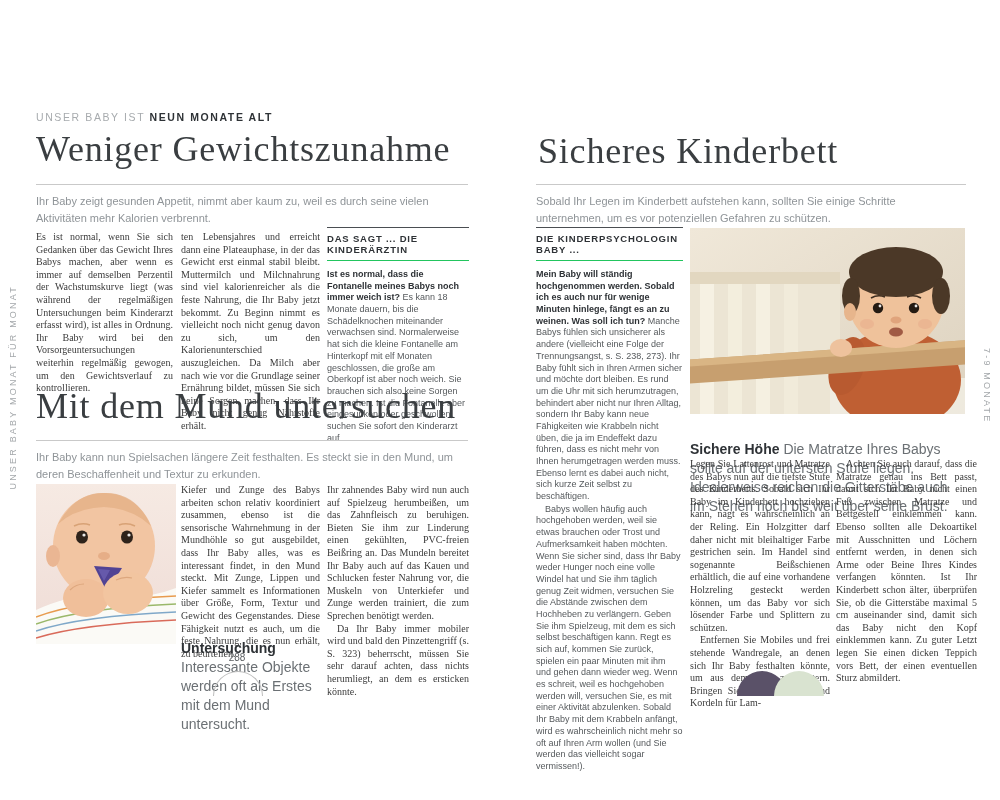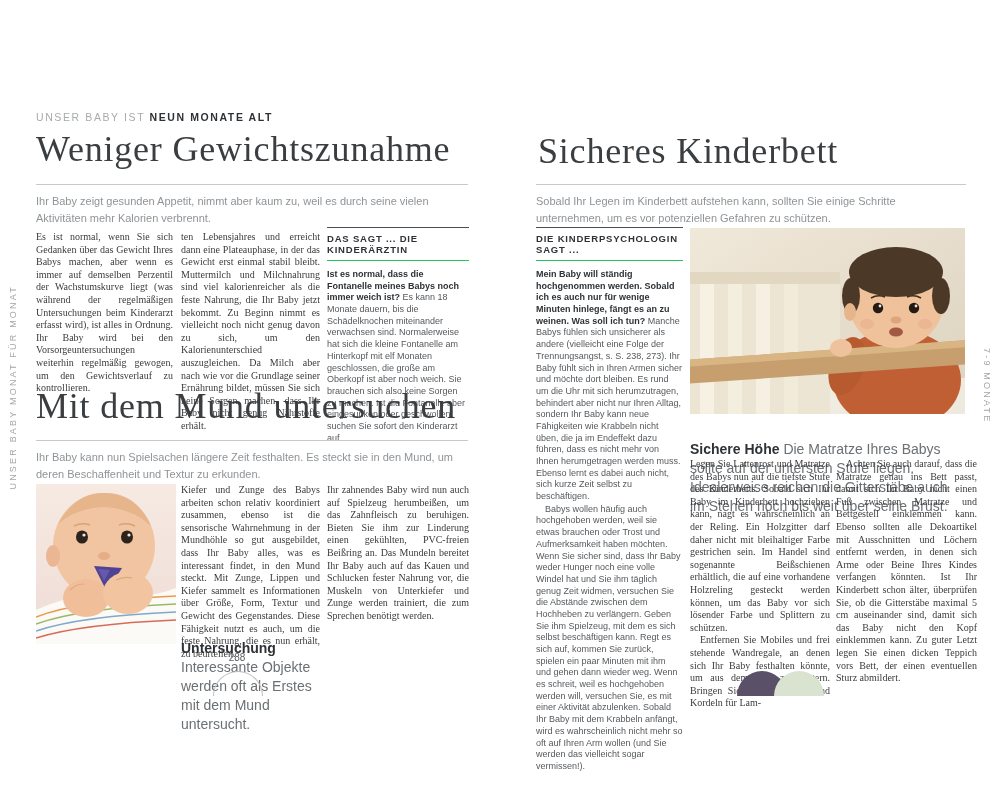--- a/index.html
+++ b/index.html
@@ -128,31 +128,32 @@
 
   <div class="bodycol" style="left:181px;top:484px;width:139px;">
     <p>Kiefer und Zunge des Babys arbeiten schon relativ koordiniert zusammen, ebenso ist die sensorische Wahrnehmung in der Mundhöhle so gut ausgebildet, dass Ihr Baby alles, was es interessant findet, in den Mund steckt. Mit Zunge, Lippen und Kiefer sammelt es Informationen über Größe, Form, Textur und Gewicht des Gegenstandes. Diese Fähigkeit nutzt es auch, um die feste Nahrung, die es nun erhält, zu beurteilen.</p>
   </div>
   <div class="caption" style="left:181px;top:619px;width:134px;">
     <span class="lead">Untersuchung</span>
     <span>Interessante Objekte werden oft als Erstes mit dem Mund untersucht.</span>
   </div>
   <div class="bodycol" style="left:327px;top:484px;width:142px;">
     <p>Ihr zahnendes Baby wird nun auch auf Spielzeug herumbeißen, um das Zahnfleisch zu beruhigen. Bieten Sie ihm zur Linderung einen gekühlten, PVC-freien Beißring an. Das Mundeln bereitet Ihr Baby auch auf das Kauen und Schlucken fester Nahrung vor, die Muskeln von Unterkiefer und Zunge werden trainiert, die zum Sprechen benötigt werden.</p>
+    <p class="indent">Da Ihr Baby immer mobiler wird und bald den Pinzettengriff (s. S. 323) beherrscht, müssen Sie sehr darauf achten, dass nichts herumliegt, an dem es ersticken könnte.</p>
   </div>
 
   <div class="pagenum" style="left:36px;top:652px;width:402px;">288</div>
   <div class="arc-outline" style="left:213px;top:671px;"></div>
 
   <h1 class="title" style="left:536px;top:128px;margin:2px;">Sicheres Kinderbett</h1>
   <div class="rule" style="left:536px;top:184px;width:430px;"></div>
   <div class="stand" style="left:536px;top:193px;width:428px;">Sobald Ihr Legen im Kinderbett aufstehen kann, sollten Sie einige Schritte unternehmen, um es vor potenziellen Gefahren zu schützen.</div>
 
   <div class="xbox" style="left:536px;top:227px;width:147px;">
-    <div class="xhead">DIE KINDERPSYCHOLOGIN SAGT ...</div>
+    <div class="xhead">DIE KINDERPSYCHOLOGIN BABY ...</div>
     <div class="xbody">
       <p>
         <span class="q">Mein Baby will ständig hochgenommen werden. Sobald ich es auch nur für wenige Minuten hinlege, fängt es an zu weinen. Was soll ich tun?</span>
         <span>Manche Babys fühlen sich unsicherer als andere (vielleicht eine Folge der Trennungsangst, s. S. 238, 273). Ihr Baby fühlt sich in Ihren Armen sicher und möchte dort bleiben. Es rund um die Uhr mit sich herumzutragen, behindert aber nicht nur Ihren Alltag, sondern Ihr Baby kann neue Fähigkeiten wie Krabbeln nicht üben, die ja im Endeffekt dazu führen, dass es nicht mehr von Ihnen herumgetragen werden muss. Ebenso lernt es dabei auch nicht, sich kurze Zeit selbst zu beschäftigen.</span>
       </p>
       <p>Babys wollen häufig auch hochgehoben werden, weil sie etwas brauchen oder Trost und Aufmerksamkeit haben möchten. Wenn Sie sicher sind, dass Ihr Baby weder Hunger noch eine volle Windel hat und Sie ihm täglich genug Zeit widmen, versuchen Sie die Abstände zwischen dem Hochheben zu verlängern. Geben Sie ihm Spielzeug, mit dem es sich selbst beschäftigen kann. Regt es sich auf, kommen Sie zurück, spielen ein paar Minuten mit ihm und gehen dann wieder weg. Wenn es schreit, weil es hochgehoben werden will, versuchen Sie, es mit einer Aktivität abzulenken. Sobald Ihr Baby mit dem Krabbeln anfängt, wird es wahrscheinlich nicht mehr so oft auf Ihren Arm wollen (und Sie werden das vielleicht sogar vermissen!).</p>
     </div>
   </div>
 
   <svg class="photo" style="left:690px;top:228px;" width="275" height="186" viewBox="0 0 275 186" aria-hidden="true">

